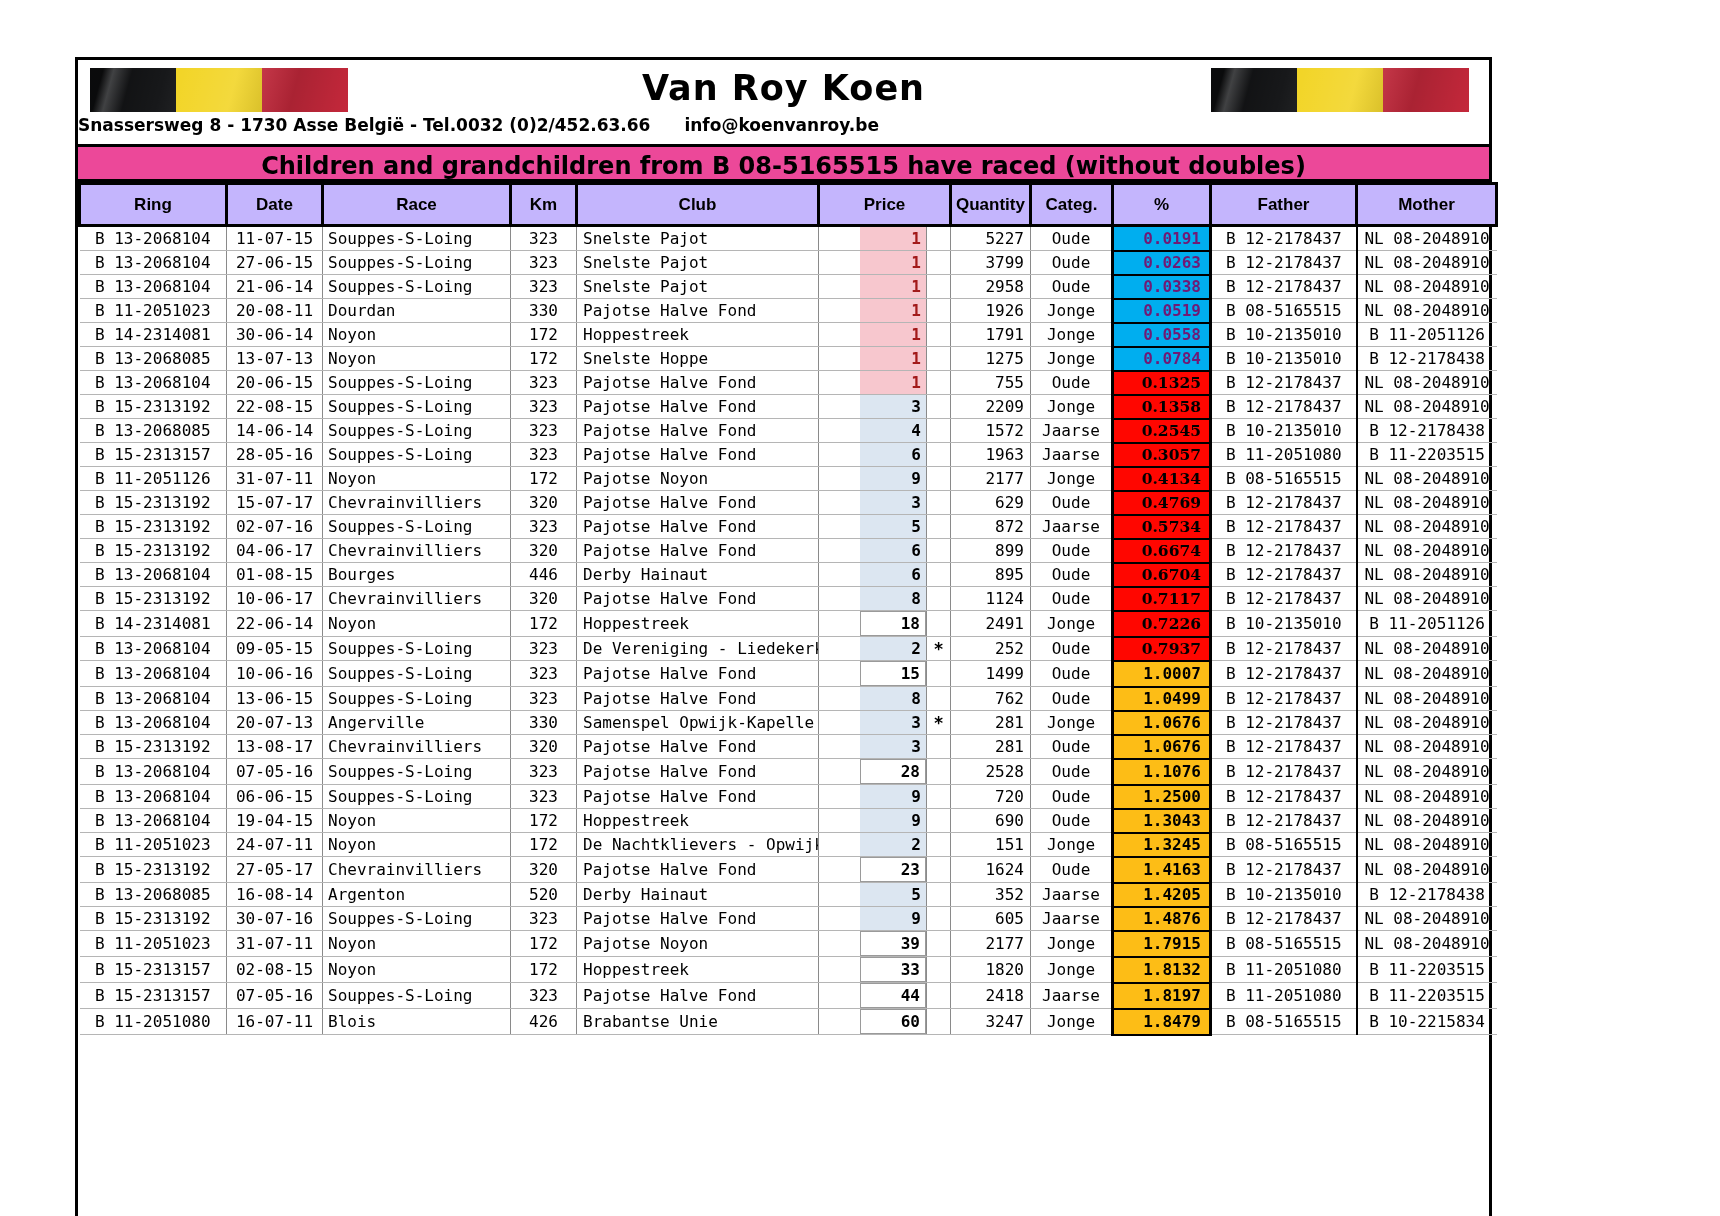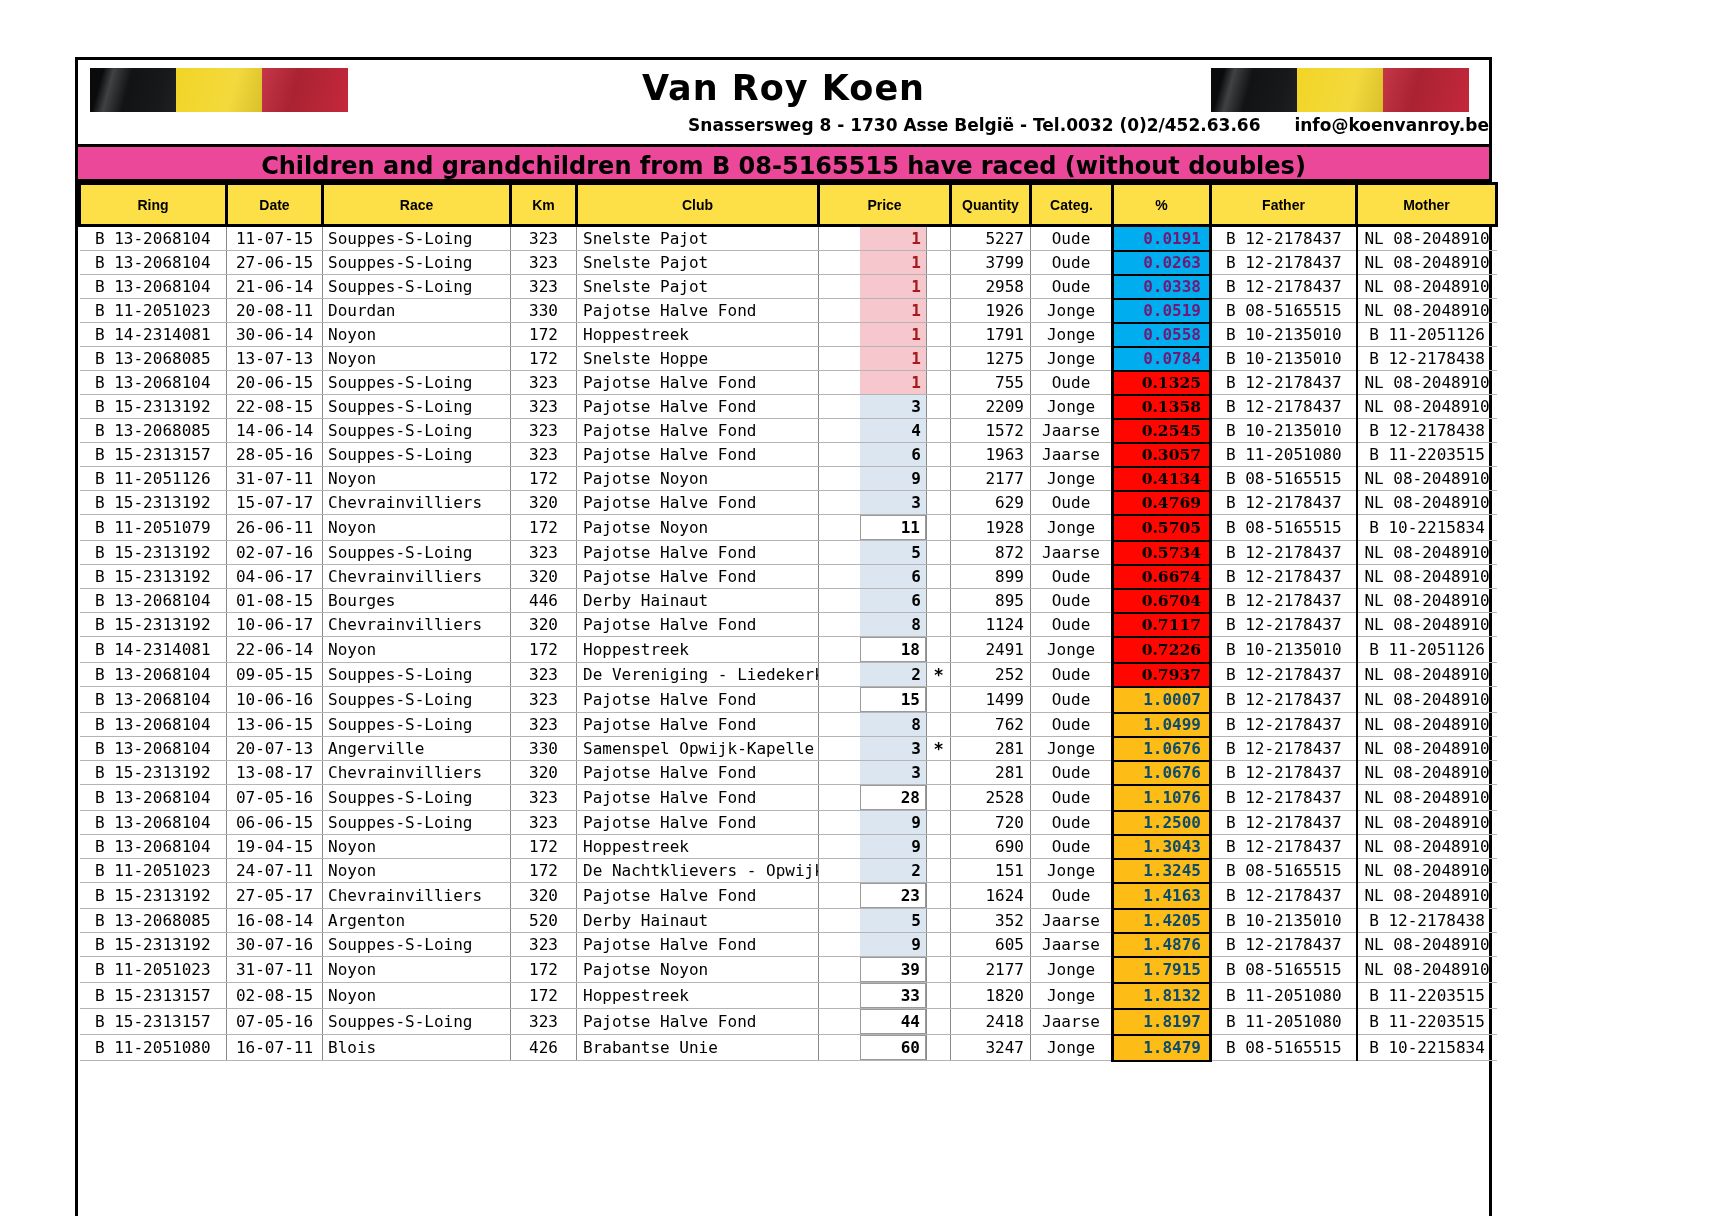--- a/index.html
+++ b/index.html
@@ -11,29 +11,29 @@
   .masthead{position:relative;height:84px;}
   .flag{position:absolute;top:8px;width:258px;height:44px;
         background-image:
           linear-gradient(105deg, rgba(0,0,0,.55) 0 5%, rgba(255,255,255,.18) 9%, rgba(0,0,0,.22) 16%, rgba(0,0,0,0) 28%, rgba(255,255,255,.12) 55%, rgba(0,0,0,.18) 78%, rgba(0,0,0,.05) 100%),
           linear-gradient(90deg,#17181a 0 33.4%,#f2d422 33.4% 66.7%,#cf2a3e 66.7% 100%);}
   .flag-left{left:12px;}
   .flag-right{right:20px;}
   .title{font-family:"DejaVu Sans",sans-serif;font-weight:bold;font-size:35px;
          text-align:center;padding-top:8px;letter-spacing:1px;}
   .address{font-family:"DejaVu Sans",sans-serif;font-weight:bold;font-size:17px;
-           text-align:right;margin-top:7px;padding-left:8px;}
+           text-align:left;margin-top:7px;}
   .address .email{margin-left:28px;}
   
   .banner{height:38px;line-height:38px;background:#ec4899;border-top:3px solid #000;border-bottom:3px solid #000;
           font-family:"DejaVu Sans",sans-serif;font-weight:bold;font-size:24px;text-align:center;box-sizing:border-box;}
   
   table{border-collapse:collapse;table-layout:fixed;width:100%;}
   th{border:3px solid #000;font-family:"Liberation Sans","DejaVu Sans",sans-serif;
-     font-weight:bold;font-size:14px;height:39px;padding:0;background:#fde047;overflow:hidden;white-space:nowrap;}
+     font-weight:bold;font-size:17px;height:39px;padding:0;background:#c4b5fd;overflow:hidden;white-space:nowrap;}
   tbody tr{height:23.9px;}
   td{padding:0;font-size:16px;white-space:nowrap;overflow:hidden;
      border-right:1px solid #8a8a8a;border-bottom:1px solid #b5b5b5;}
   td.c-ring{text-align:center;}
   td.c-date{text-align:center;}
   td.c-race{padding-left:5px;}
   td.c-km{text-align:center;}
   td.c-club{padding-left:6px;}
   td.c-price{text-align:right;}
   .pricebox{display:block;margin-left:auto;width:66px;box-sizing:border-box;
@@ -41,21 +41,21 @@
   .pb-pink{background:#f7c7ce;color:#a21a1a;}
   .pb-blue{background:#dce6f1;color:#000;}
   .pb-white{background:#fff;color:#000;border:1px solid #9a9a9a;}
   td.c-star{text-align:center;font-weight:bold;font-size:17px;}
   td.c-quantity{text-align:right;padding-right:6px;}
   td.c-categ{text-align:center;}
   td.c-pct{text-align:right;padding-right:8px;font-weight:bold;
            border-left:3px solid #000;border-right:3px solid #000;border-bottom:2px solid #000;}
   td.pct-cyan{background:#00aeef;color:#701a75;}
   td.pct-red{background:#ff0600;color:#000000;font-family:"DejaVu Serif",serif;font-size:15.5px;}
-  td.pct-orange{background:#fdbd16;color:#0c4a6e;}
+  td.pct-orange{background:#fdbd16;color:#000000;}
   td.c-father{text-align:center;}
   td.c-mother{text-align:center;border-right:none;border-left:2px solid #000;}
 </style>
 </head>
 <body>
 
 <div class="page">
   <div class="frame">
 
     <div class="masthead">
@@ -287,36 +287,20 @@
               <span class="pricebox pb-blue">3</span>
             </td>
     <td class="c-star"></td>
     <td class="c-quantity">629</td>
     <td class="c-categ">Oude</td>
     <td class="c-pct pct-red">0.4769</td>
     <td class="c-father">B 12-2178437</td>
     <td class="c-mother">NL 08-2048910</td>
   </tr>
           <tr>
-    <td class="c-ring">B 11-2051079</td>
-    <td class="c-date">26-06-11</td>
-    <td class="c-race">Noyon</td>
-    <td class="c-km">172</td>
-    <td class="c-club">Pajotse Noyon</td>
-    <td class="c-price">
-              <span class="pricebox pb-white">11</span>
-            </td>
-    <td class="c-star"></td>
-    <td class="c-quantity">1928</td>
-    <td class="c-categ">Jonge</td>
-    <td class="c-pct pct-red">0.5705</td>
-    <td class="c-father">B 08-5165515</td>
-    <td class="c-mother">B 10-2215834</td>
-  </tr>
-          <tr>
     <td class="c-ring">B 15-2313192</td>
     <td class="c-date">02-07-16</td>
     <td class="c-race">Souppes-S-Loing</td>
     <td class="c-km">323</td>
     <td class="c-club">Pajotse Halve Fond</td>
     <td class="c-price">
               <span class="pricebox pb-blue">5</span>
             </td>
     <td class="c-star"></td>
     <td class="c-quantity">872</td>

